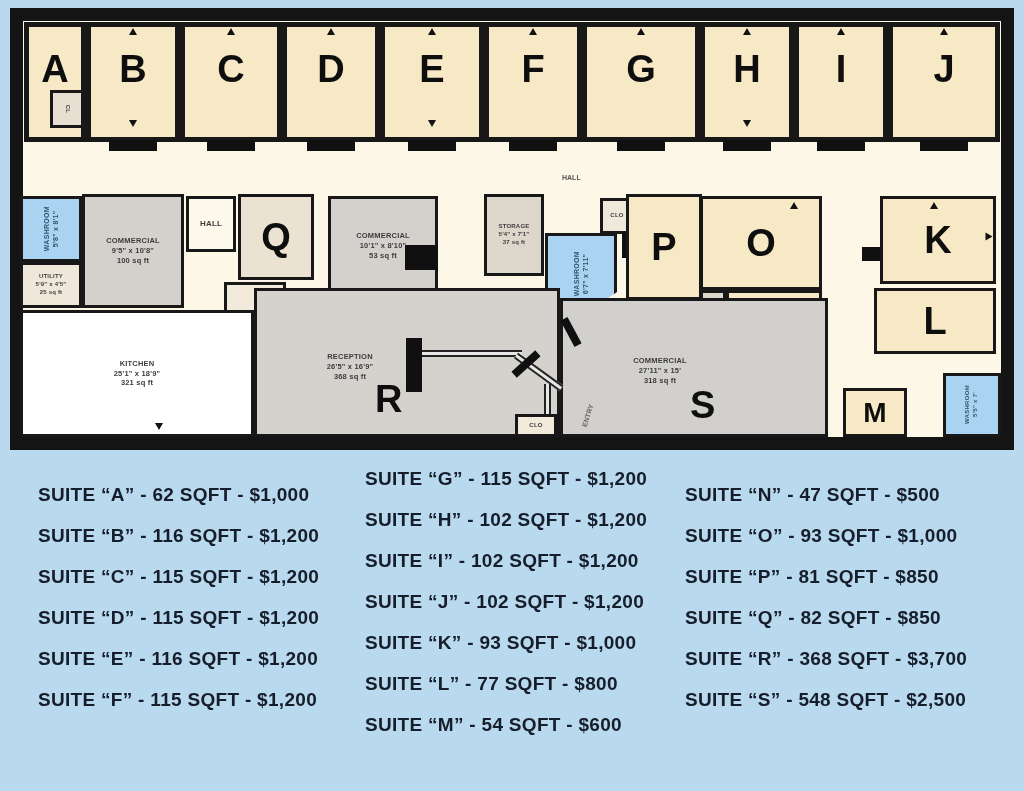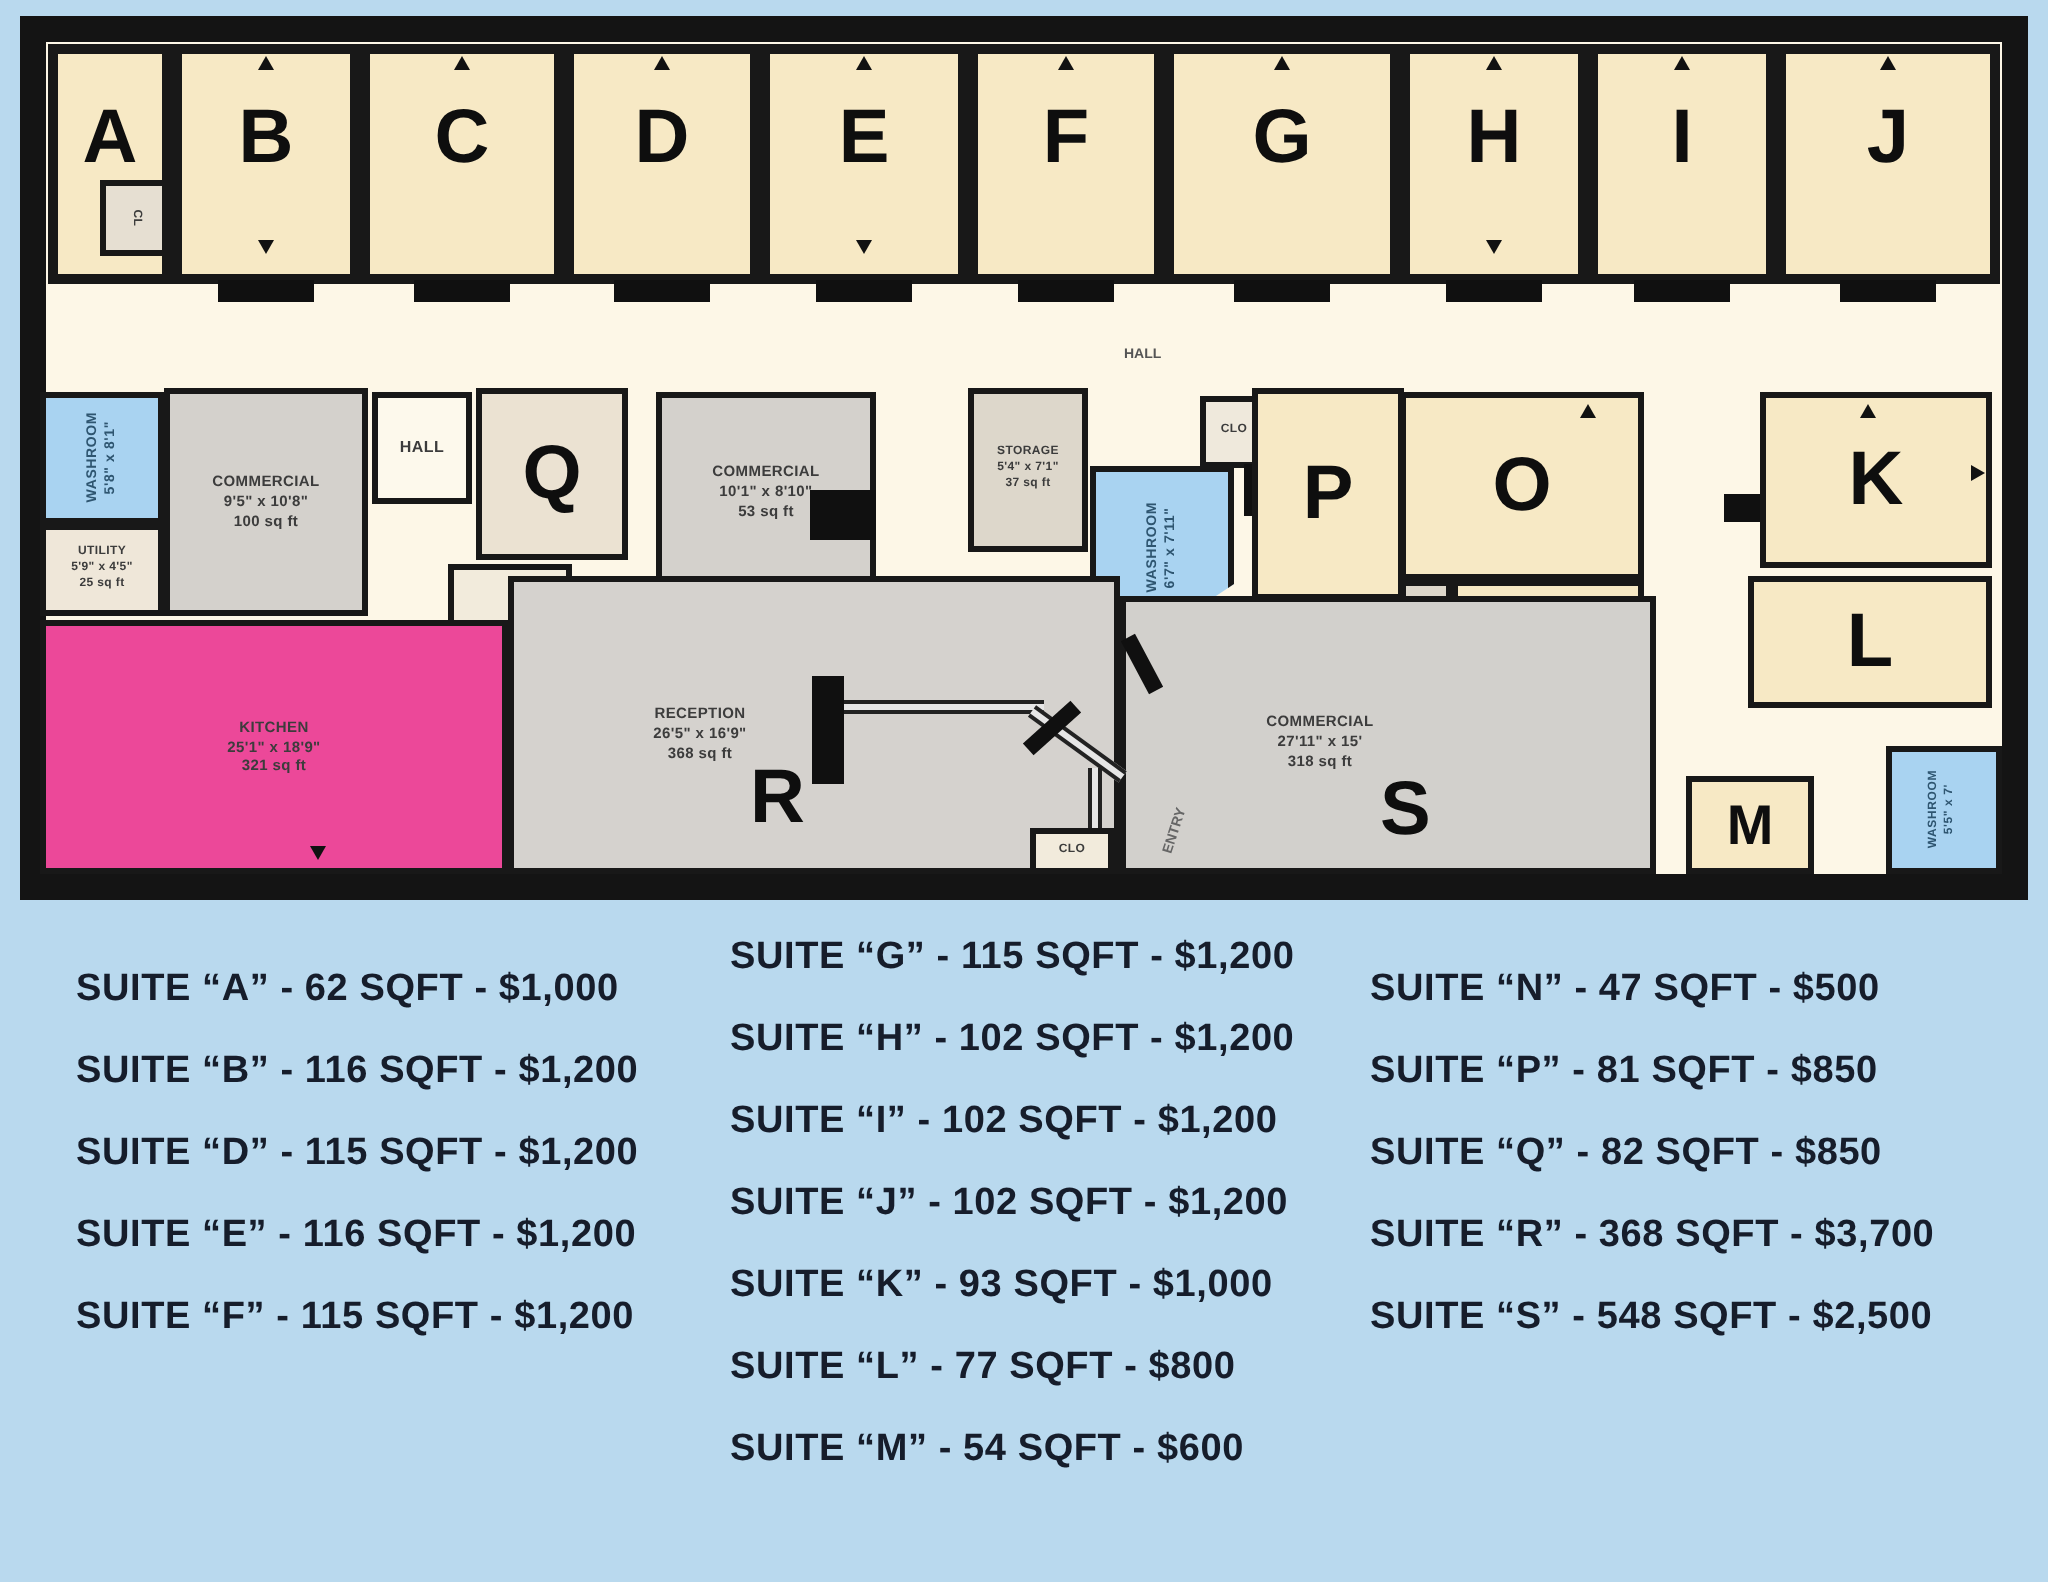--- a/index.html
+++ b/index.html
@@ -19,21 +19,21 @@
   }
   .room{
     position:absolute;box-sizing:border-box;
     border:3px solid #181818;
     display:flex;align-items:center;justify-content:center;
   }
   .cream{background:#f7e9c5;}
   .gray{background:#d4d1cc;}
   .grayl{background:#ddd7cb;}
   .blue{background:#a9d3f1;}
-  .green{background:#ec4899;}
+  .green{background:#ffffff;}
   .beige{background:#ebe2d2;}
   .beigel{background:#f2ebdc;}
   .hallbg{background:#fdf9ec;}
   .ts{top:14px;height:120px;border-width:5px;padding-bottom:26px;}
   .letter{font-size:38px;font-weight:800;color:#0e0e0e;line-height:1;}
   .letter.md{font-size:32px;}
   .letter.sm{font-size:28px;}
   .rlabel{
     font-size:7.5px;font-weight:700;color:#3c3c3c;text-align:center;
     line-height:1.3;letter-spacing:.2px;
@@ -223,33 +223,35 @@
   <div class="arr" style="left:780px;top:194px;"></div>
   <div class="arr" style="left:920px;top:194px;"></div>
   <div class="arr down" style="left:145px;top:415px;"></div>
   <div class="arr right" style="left:975px;top:225px;"></div>
 </div>
 
 <div>
   <div class="col col1">
     <div class="line">SUITE “A” -  62 SQFT -  $1,000</div>
     <div class="line">SUITE “B” - 116 SQFT - $1,200</div>
+    <div class="line">SUITE “C” - 115 SQFT - $1,200</div>
     <div class="line">SUITE “D” - 115 SQFT - $1,200</div>
     <div class="line">SUITE “E” - 116 SQFT - $1,200</div>
     <div class="line">SUITE “F” - 115 SQFT - $1,200</div>
   </div>
   <div class="col col2">
     <div class="line">SUITE “G” - 115 SQFT - $1,200</div>
     <div class="line">SUITE “H” - 102 SQFT - $1,200</div>
     <div class="line">SUITE “I” - 102 SQFT - $1,200</div>
     <div class="line">SUITE “J” - 102 SQFT - $1,200</div>
     <div class="line">SUITE “K” - 93 SQFT - $1,000</div>
     <div class="line">SUITE “L” - 77 SQFT - $800</div>
     <div class="line">SUITE “M” - 54 SQFT - $600</div>
   </div>
   <div class="col col3">
     <div class="line">SUITE “N” - 47 SQFT - $500</div>
+    <div class="line">SUITE “O” - 93 SQFT - $1,000</div>
     <div class="line">SUITE “P” - 81 SQFT - $850</div>
     <div class="line">SUITE “Q” - 82 SQFT - $850</div>
     <div class="line">SUITE “R” - 368 SQFT - $3,700</div>
     <div class="line">SUITE “S” - 548 SQFT - $2,500</div>
   </div>
 </div>
 
 </body></html>

